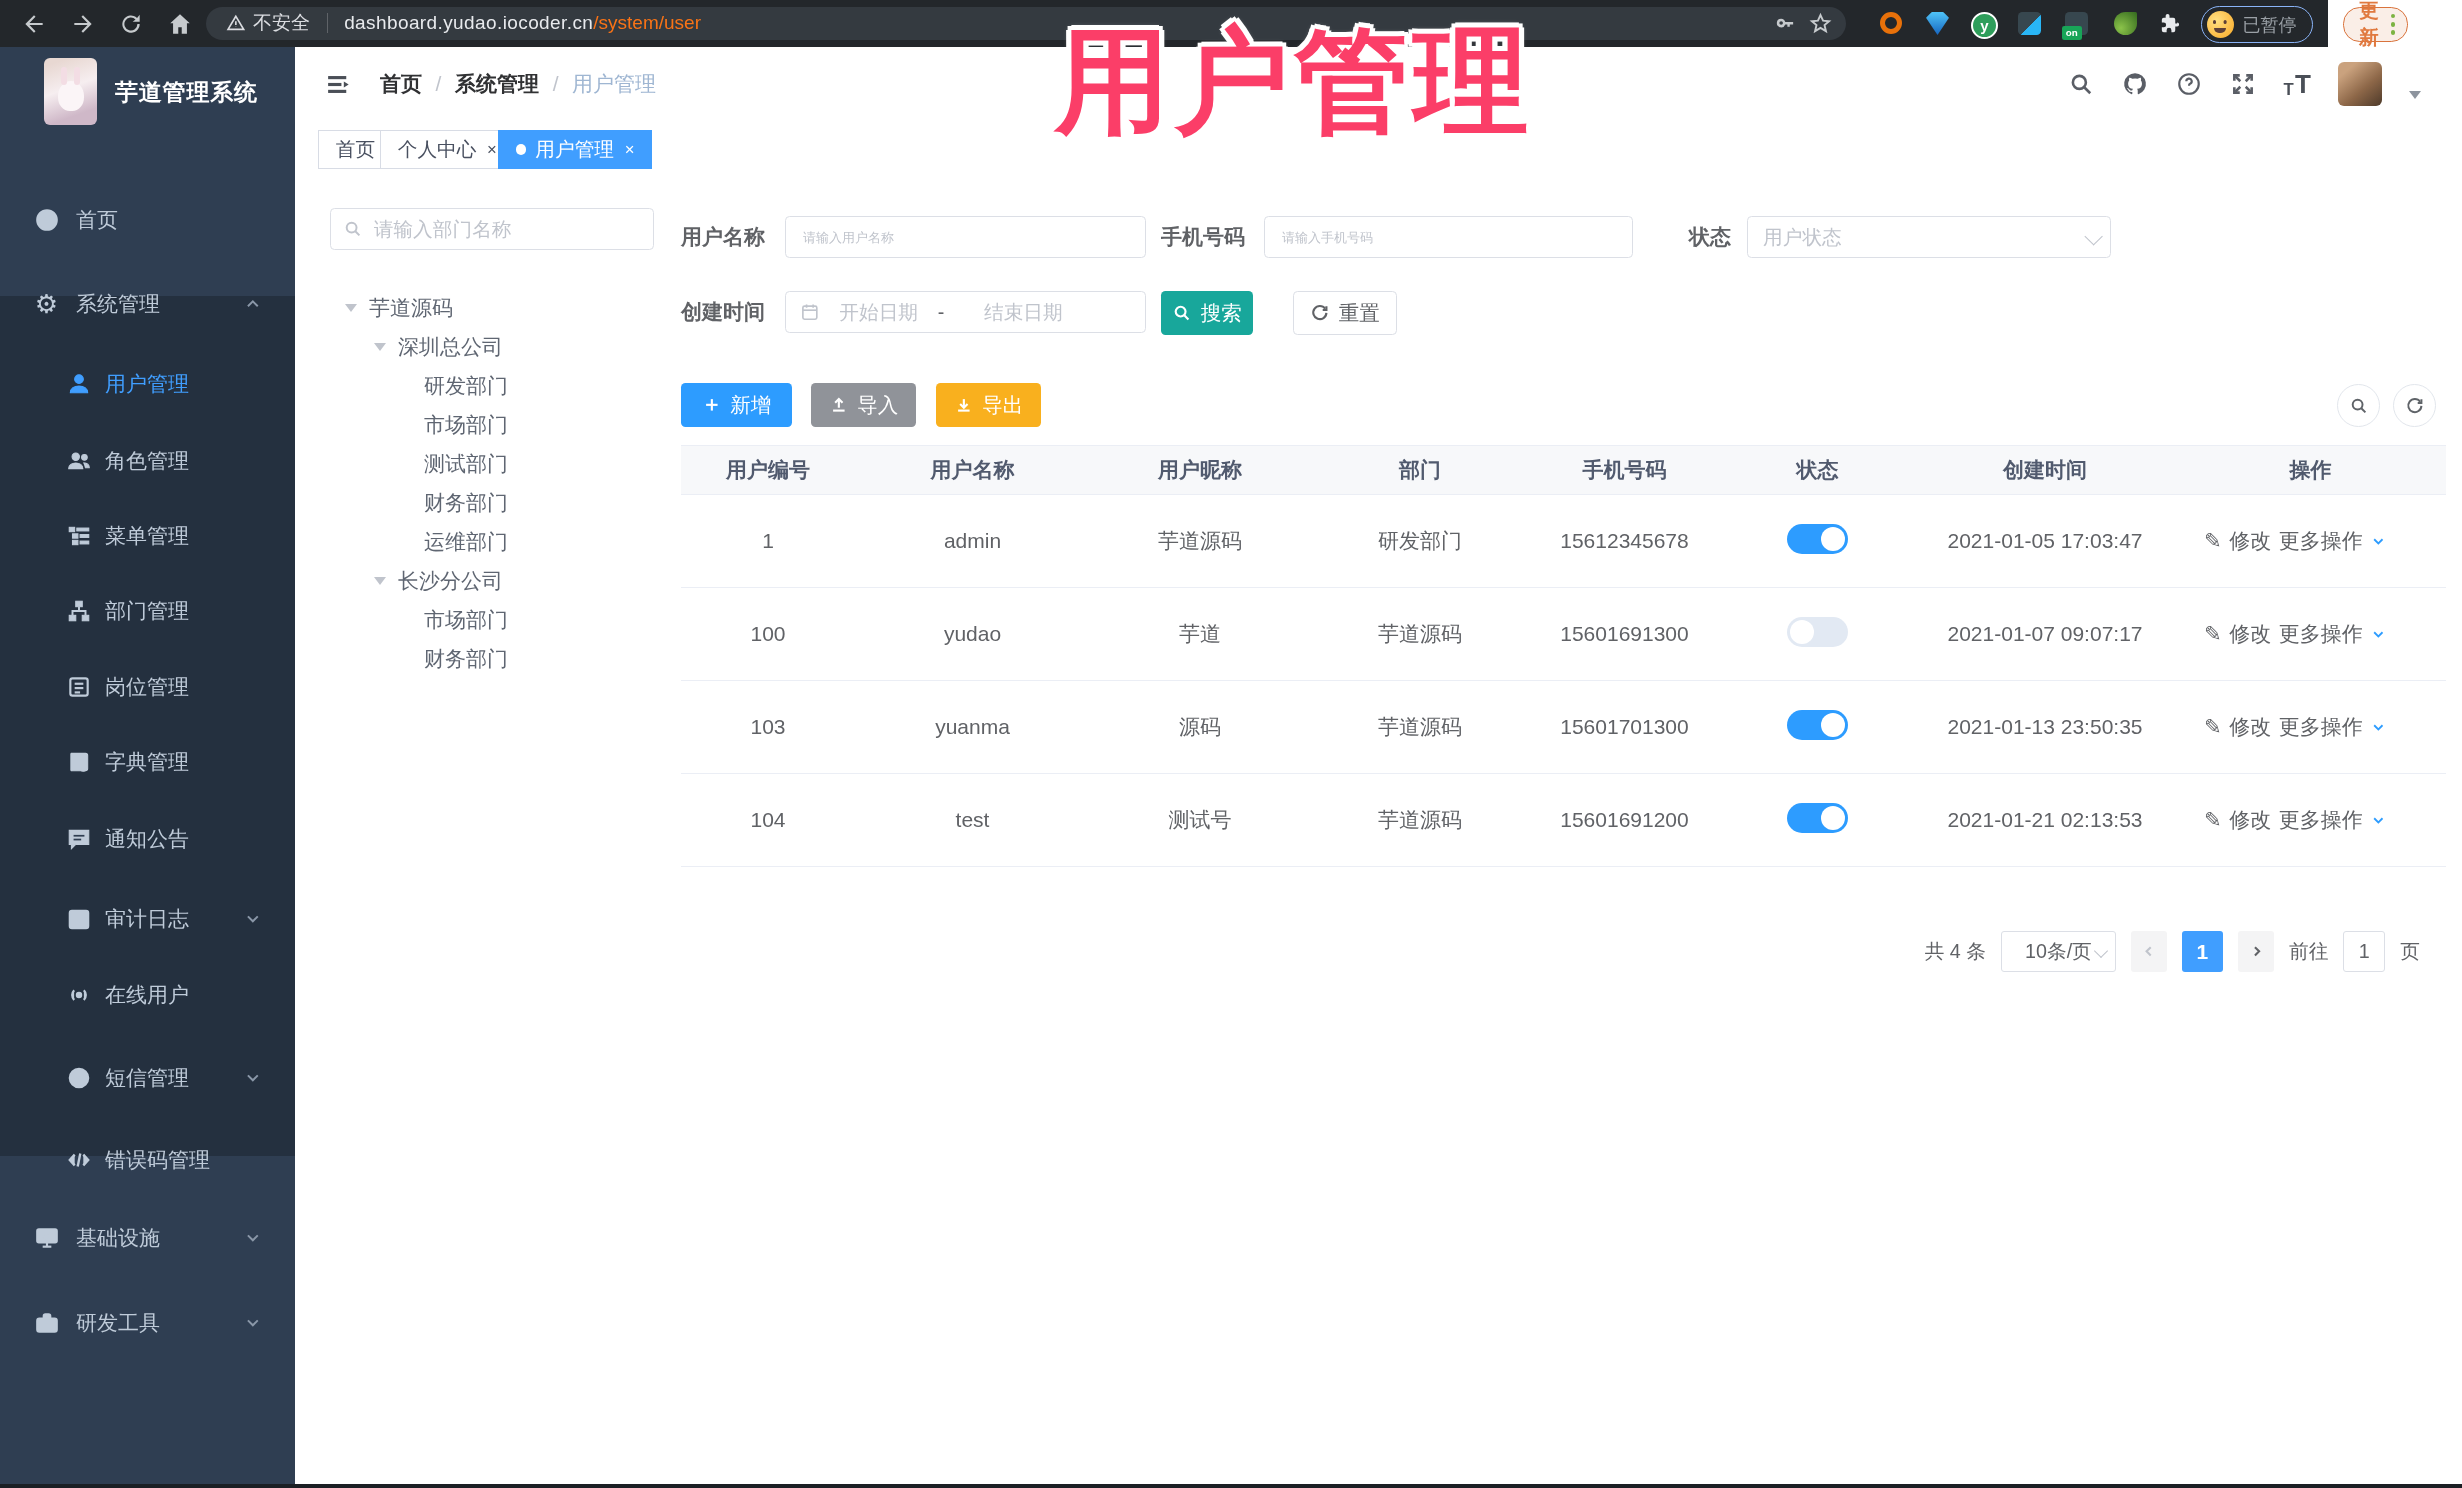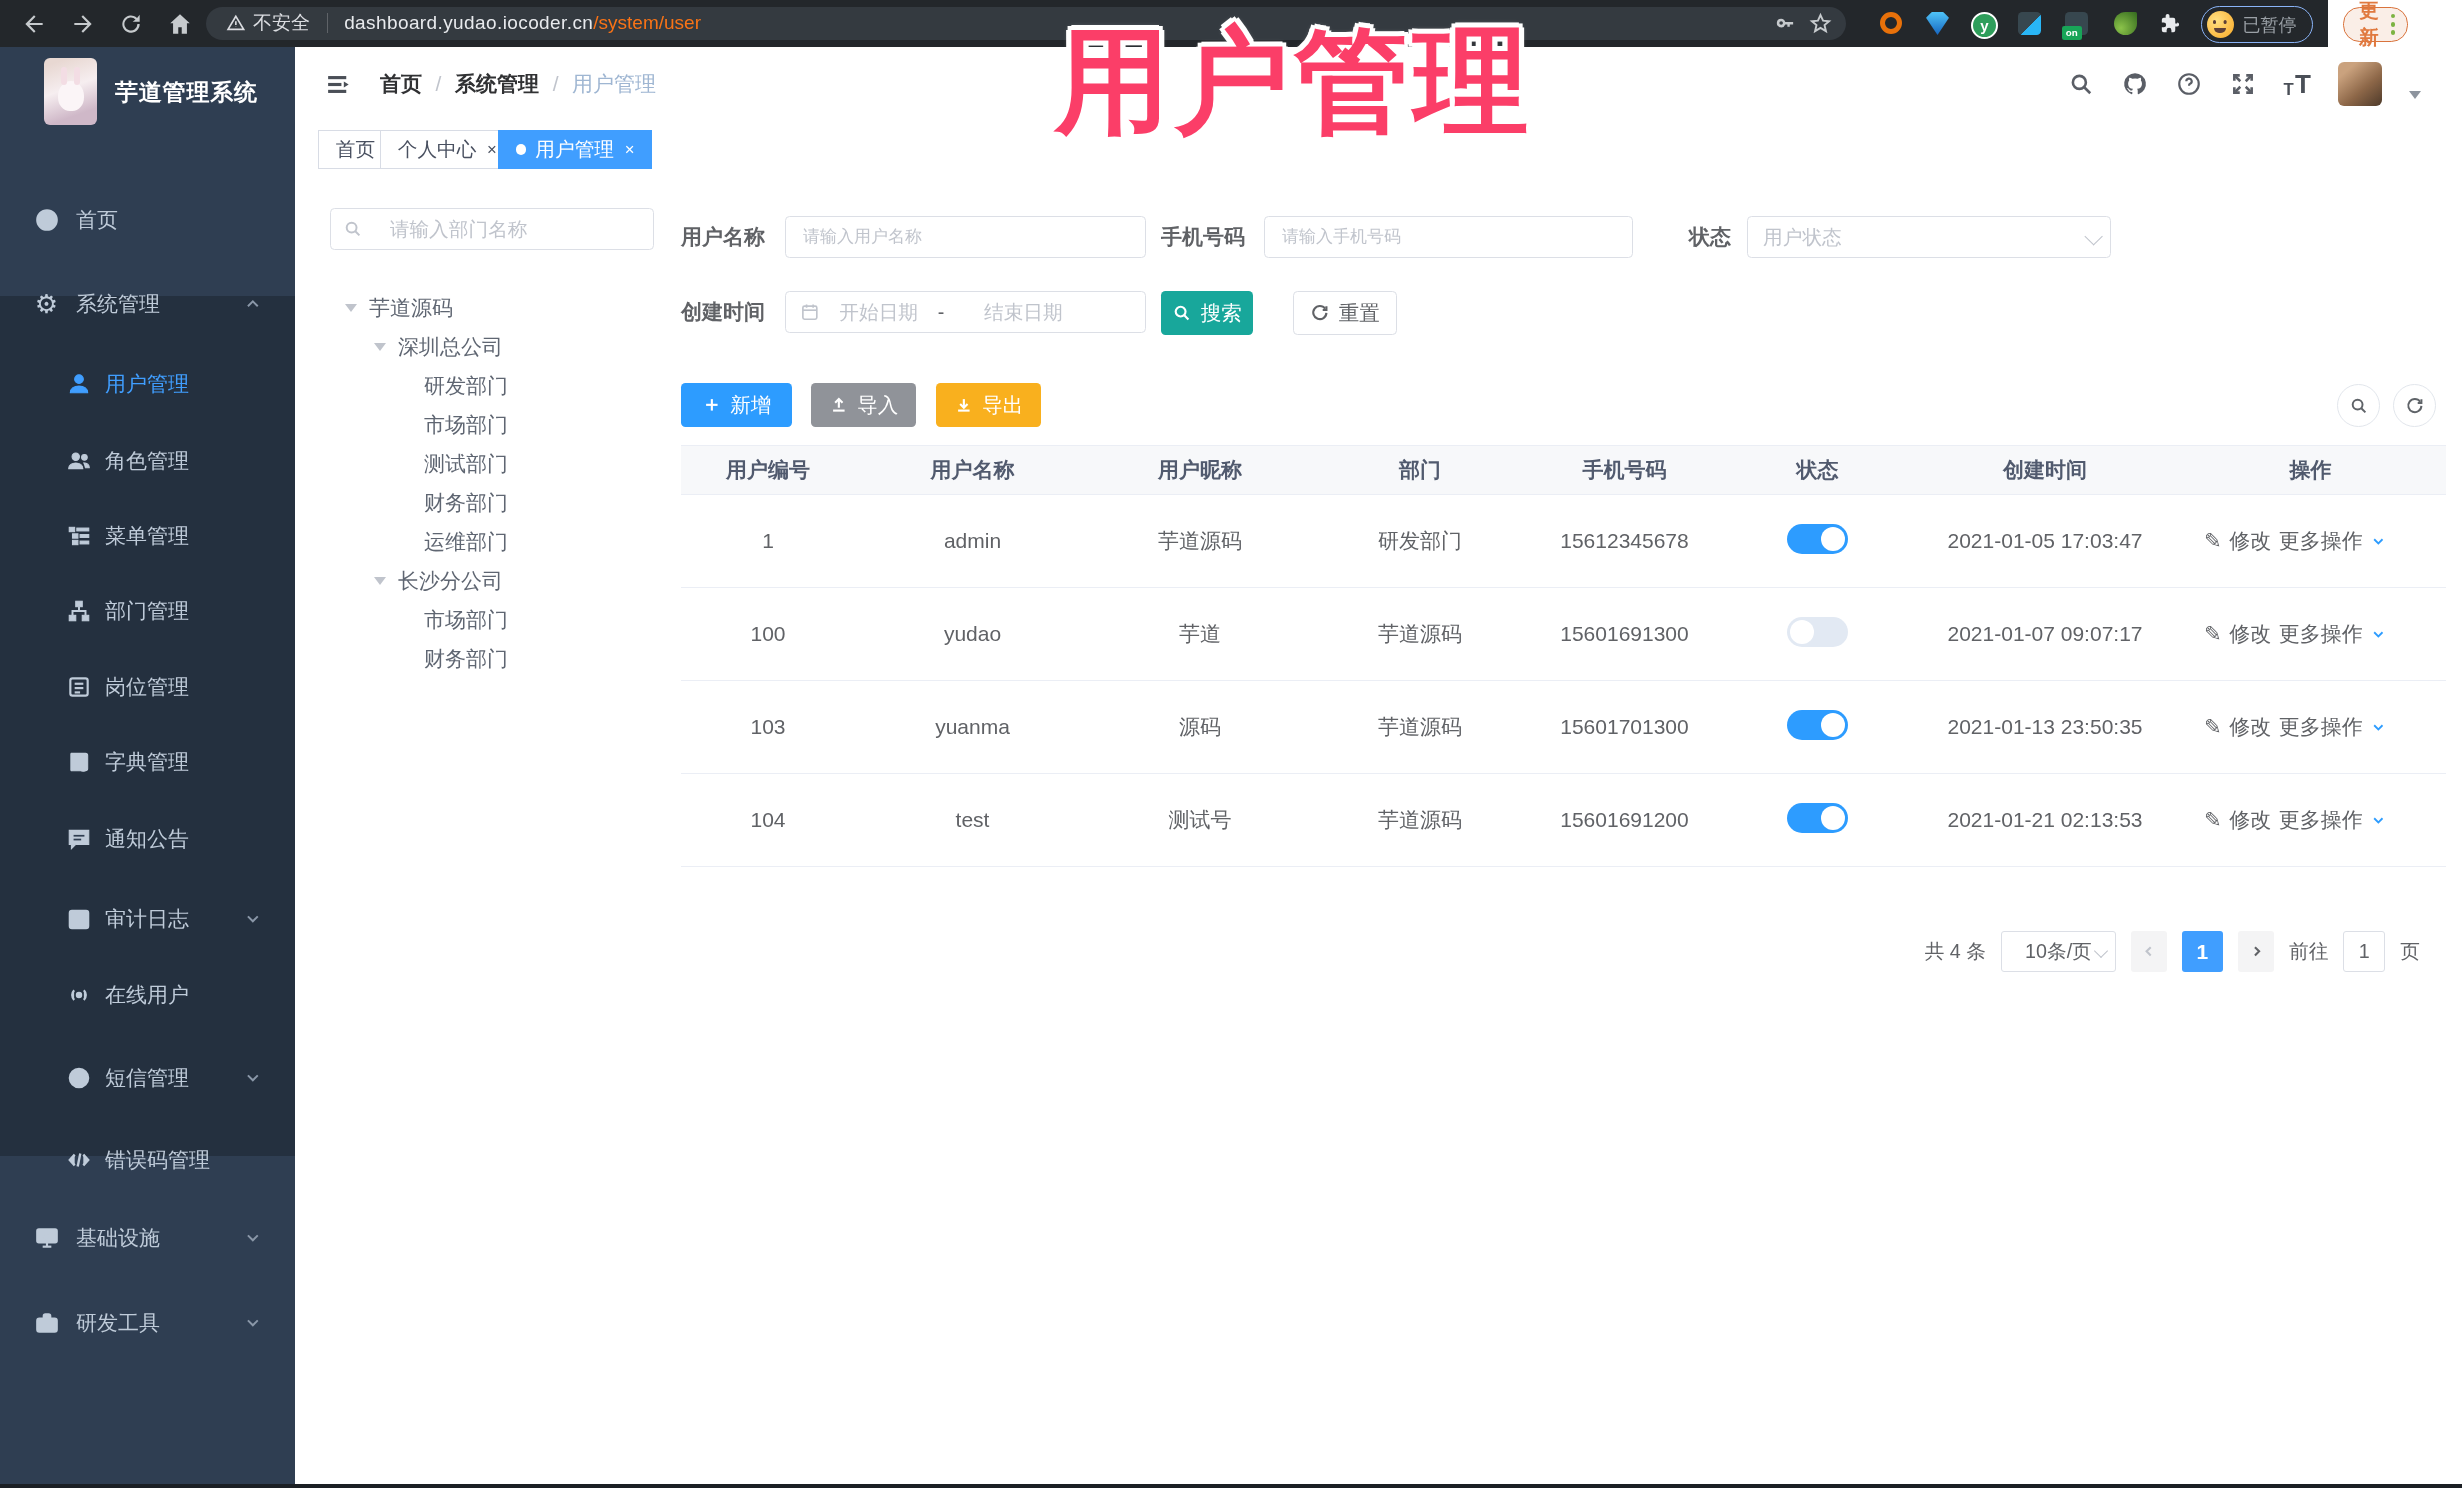--- a/index.html
+++ b/index.html
@@ -85,37 +85,37 @@
        display:flex;align-items:center;padding:0 16.7px;box-sizing:border-box;cursor:pointer;}
   .tab .dot{width:10.6px;height:10.6px;border-radius:50%;background:#fff;margin-right:9px;}
   .tab .x{margin-left:10.6px;font-size:16.7px;color:inherit;}
   .tab.active{background:#409eff;border-color:#409eff;color:#fff;}
 
   
   .content{position:absolute;left:295px;top:179px;width:2167px;height:1309px;background:#fff;}
 
   
   .tree-search{position:absolute;left:35px;top:29px;width:324px;height:42px;border:0.8px solid #dcdfe6;border-radius:4.5px;
-               display:flex;align-items:center;box-sizing:border-box;gap:16px;}
+               display:flex;align-items:center;box-sizing:border-box;}
   .tree-search svg{width:19.7px;height:19.7px;margin:0 9px 0 12px;stroke:#c0c4cc;fill:none;stroke-width:2.4;}
   .tree-search input{border:0;outline:0;font-size:19.7px;color:#606266;width:227px;background:transparent;}
   .tree-search input::placeholder{color:#c0c4cc;}
   .tree{position:absolute;left:0;top:109px;width:364px;}
   .tnode{position:relative;height:39px;display:flex;align-items:center;font-size:21px;color:#5f6672;cursor:pointer;}
   .tnode .caret{position:absolute;width:0;height:0;border-left:6.8px solid transparent;border-right:6.8px solid transparent;border-top:8.3px solid #c0c4cc;top:16px;}
   .tnode.l0 .caret{left:50px;} .tnode.l0 .tl{margin-left:74px;}
   .tnode.l1 .caret{left:79px;} .tnode.l1 .tl{margin-left:103px;}
   .tnode.l2 .tl{margin-left:129px;}
 
   
   .main{position:absolute;left:386px;top:0;width:1765px;height:1309px;}
   .flabel{position:absolute;font-size:21px;font-weight:bold;color:#606266;height:42px;line-height:42px;}
   .finput{position:absolute;height:42px;border:0.8px solid #dcdfe6;border-radius:4.5px;box-sizing:border-box;
           display:flex;align-items:center;font-size:19.7px;color:#606266;background:#fff;}
-  .finput input{border:0;outline:0;font-size:17px;color:#606266;width:85%;margin-left:15px;background:transparent;}
+  .finput input{border:0;outline:0;font-size:13px;color:#606266;width:85%;margin-left:15px;background:transparent;}
   .finput input::placeholder{color:#c0c4cc;}
   .finput .ph{color:#c0c4cc;margin-left:15px;}
   .finput .selcaret{position:absolute;right:12px;top:15px;width:12px;height:12px;border-right:1.5px solid #c0c4cc;border-bottom:1.5px solid #c0c4cc;transform:rotate(45deg) translateY(-3px);}
   .datebox svg{width:19.7px;height:19.7px;stroke:#c0c4cc;fill:none;stroke-width:2;margin-left:13.6px;}
   .datebox .ph{margin-left:20px;}
   .datebox .dash{color:#606266;margin:0 19.7px;}
   .btn{position:absolute;height:44px;border-radius:4.5px;display:flex;align-items:center;justify-content:center;gap:9px;
        font-size:20.5px;color:#fff;cursor:pointer;box-sizing:border-box;}
   .btn svg{width:19.7px;height:19.7px;stroke:currentColor;fill:none;stroke-width:2.6;}
   .btn.search{background:#18a79b;}

